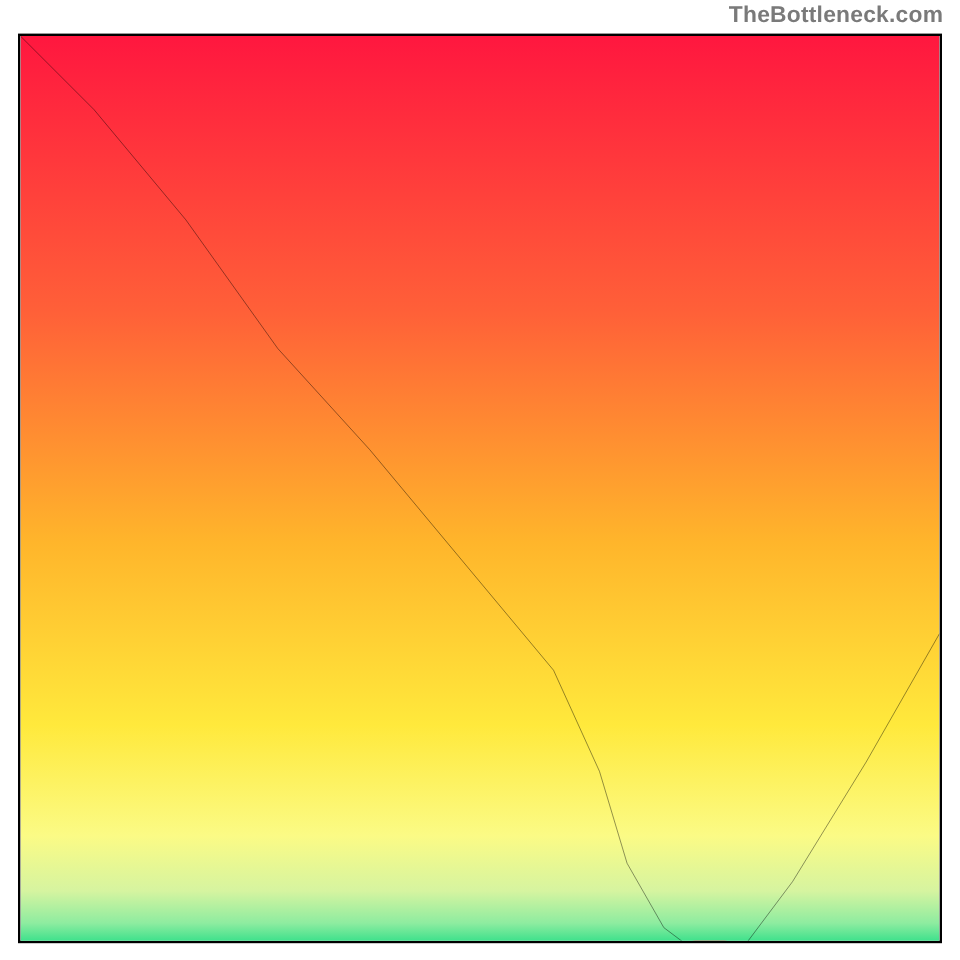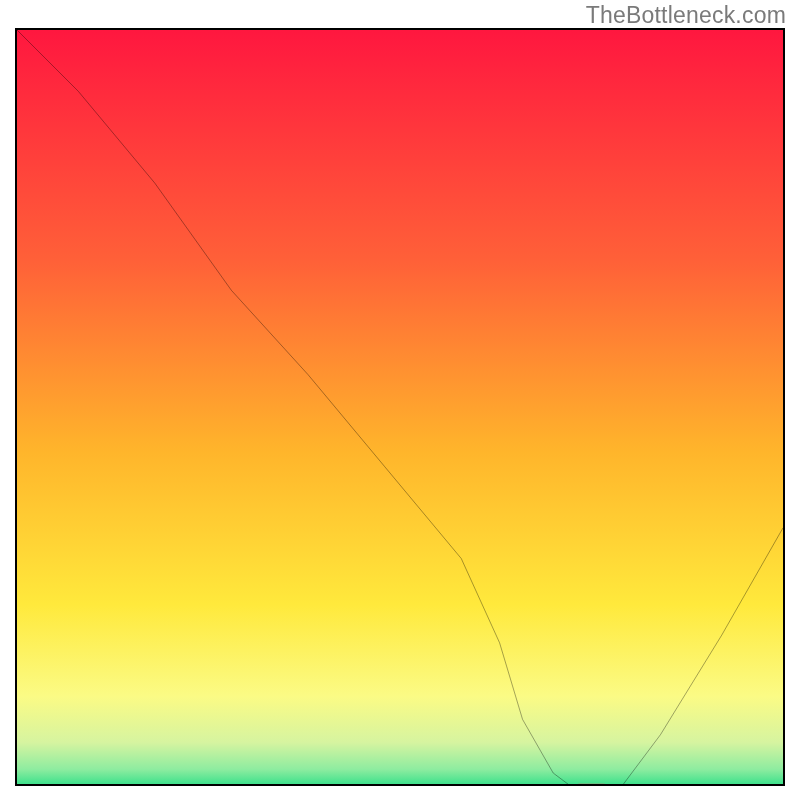--- a/index.html
+++ b/index.html
@@ -13,22 +13,22 @@
   .figure {
     position: relative;
     width: 800px;
     height: 800px;
   }
   .watermark {
     position: absolute;
     top: 2px;
     right: 14px;
     color: #7a7a7a;
-    font-size: 23px;
-    font-weight: 400;
+    font-size: 19px;
+    font-weight: 700;
     letter-spacing: 0.2px;
     z-index: 5;
   }
   .plot-frame {
     position: absolute;
     left: 15px;
     top: 28px;
     width: 770px;
     height: 758px;
     border: 2.5px solid #000;

